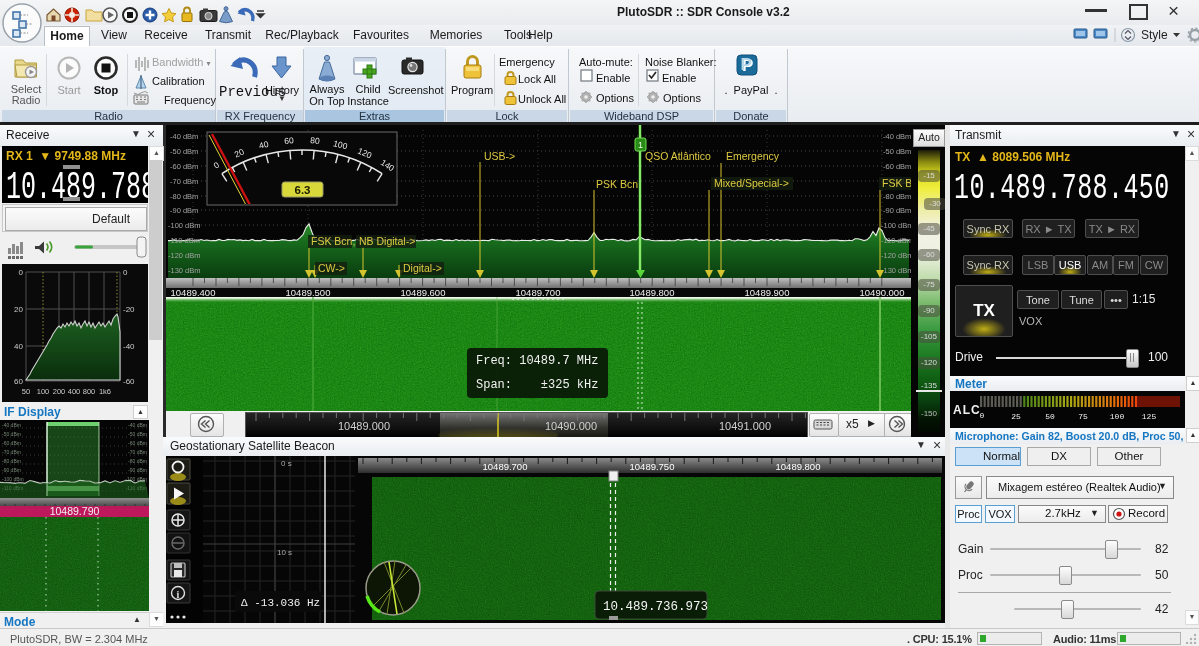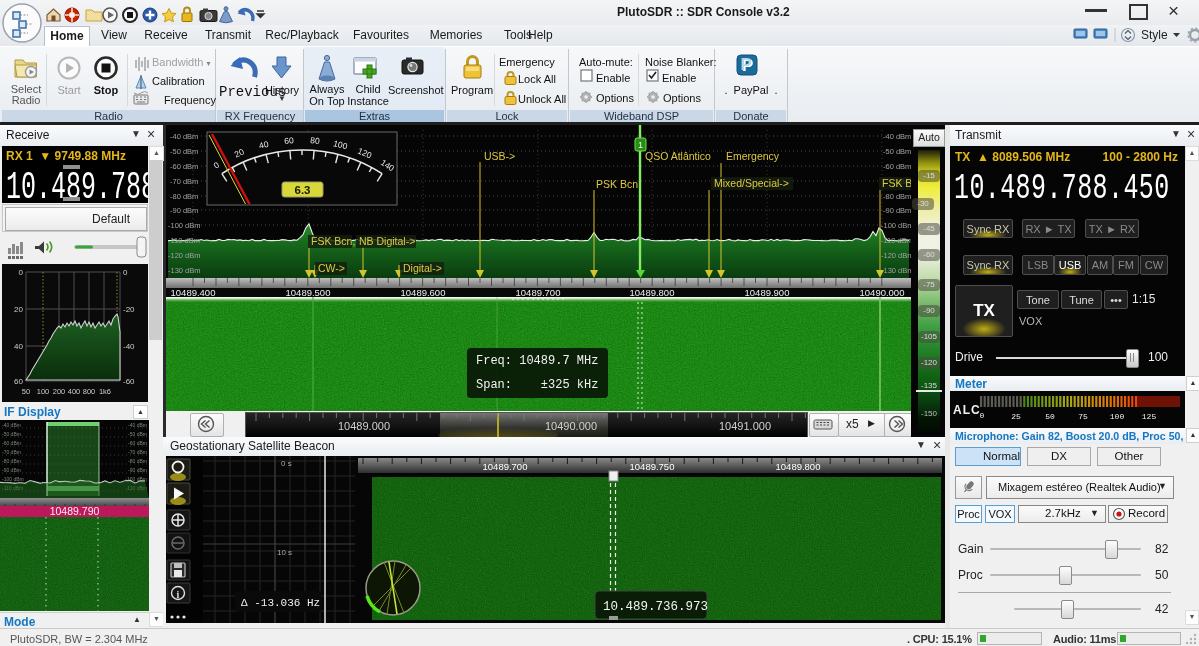--- a/index.html
+++ b/index.html
@@ -815,21 +815,21 @@
 </div>
 
 <div class="abs" id="colorbar" style="left:911px;top:125px;width:34px;height:312px;background:#050505;">
   <div class="abs" style="left:2px;top:4px;width:30px;height:16px;background:linear-gradient(#fbfbfb,#dedede);border:1px solid #9a9a9a;font-size:10.5px;color:#222;text-align:center;line-height:15px;">Auto</div>
   <div class="abs" style="left:7px;top:25px;width:22px;height:282px;background:linear-gradient(to bottom,
     #1d1d0a 0px,#8a8a10 12px,#d8d820 24px,#f0ee3c 38px,#eeeda0 58px,#f2f2e4 80px,#eef2e2 103px,
     #c2dcae 128px,#74b868 155px,#3a9a40 180px,#1b7a20 208px,#106014 228px,#0a4410 248px,#062a08 262px,
     #041504 268px,#020a02 282px);"></div>
   <div class="abs" style="left:5px;top:265px;width:26px;height:2px;background:#e8e8e8;"></div>
 <div class="abs" style="left:7px;top:45px;width:22px;height:12px;background:rgba(75,75,62,0.55);border-radius:4px;font-size:8px;color:#dcdcdc;text-align:center;line-height:12px;">-15</div>
-<div class="abs" style="left:1px;top:73px;width:22px;height:12px;background:rgba(75,75,62,0.55);border-radius:4px;font-size:8px;color:#dcdcdc;text-align:center;line-height:12px;">-30</div>
+<div class="abs" style="left:13px;top:73px;width:22px;height:12px;background:rgba(75,75,62,0.55);border-radius:4px;font-size:8px;color:#dcdcdc;text-align:center;line-height:12px;">-30</div>
 <div class="abs" style="left:7px;top:98px;width:22px;height:12px;background:rgba(75,75,62,0.55);border-radius:4px;font-size:8px;color:#dcdcdc;text-align:center;line-height:12px;">-45</div>
 <div class="abs" style="left:7px;top:124px;width:22px;height:12px;background:rgba(75,75,62,0.55);border-radius:4px;font-size:8px;color:#dcdcdc;text-align:center;line-height:12px;">-60</div>
 <div class="abs" style="left:7px;top:154px;width:22px;height:12px;background:rgba(75,75,62,0.55);border-radius:4px;font-size:8px;color:#dcdcdc;text-align:center;line-height:12px;">-75</div>
 <div class="abs" style="left:7px;top:180px;width:22px;height:12px;background:rgba(75,75,62,0.55);border-radius:4px;font-size:8px;color:#dcdcdc;text-align:center;line-height:12px;">-90</div>
 <div class="abs" style="left:7px;top:206px;width:22px;height:12px;background:rgba(75,75,62,0.55);border-radius:4px;font-size:8px;color:#dcdcdc;text-align:center;line-height:12px;">-105</div>
 <div class="abs" style="left:7px;top:232px;width:22px;height:12px;background:rgba(75,75,62,0.55);border-radius:4px;font-size:8px;color:#dcdcdc;text-align:center;line-height:12px;">-120</div>
 <div class="abs" style="left:7px;top:256px;width:22px;font-size:8px;color:#dcdcdc;text-align:center;">-135</div>
 <div class="abs" style="left:7px;top:284px;width:22px;font-size:8px;color:#bcbcbc;text-align:center;">-150</div>
 </div>
 <div class="abs" style="left:945px;top:125px;width:5px;height:503px;background:#e8e8e8;"></div>
@@ -995,21 +995,20 @@
     <span style="position:absolute;left:237px;top:1px;font-size:14px;color:#333;">×</span>
   </div>
 
   <div class="abs" style="left:235px;top:21px;width:13px;height:477px;background:#f0f0f0;">
     <div class="abs" style="left:0;top:0;width:12px;height:13px;background:#fdfdfd;border:1px solid #dcdcdc;font-size:7px;color:#555;text-align:center;line-height:12px;">▲</div>
     <div class="abs" style="left:0;top:464px;width:12px;height:13px;background:#fdfdfd;border:1px solid #dcdcdc;font-size:7px;color:#555;text-align:center;line-height:12px;">▼</div>
   </div>
 
   <div class="abs" style="left:0;top:21px;width:235px;height:230px;background:#050505;">
     <div class="abs" style="left:5px;top:4px;font-size:12px;font-weight:bold;color:#e3b619;">TX&nbsp; ▲ 8089.506 MHz</div>
-    <div class="abs" style="left:0px;top:4px;width:228px;text-align:right;font-size:12px;font-weight:bold;color:#e3b619;">100 - 2800 Hz</div>
     <div class="abs mono" style="left:4px;top:22px;font-size:25px;color:#fff;white-space:nowrap;transform:scaleY(1.45);transform-origin:0 0;letter-spacing:0.4px;">10.489.788.450</div>
     <div class="abs txbtn" style="left:13px;top:73px;width:48px;height:17px;">
           <span class="glow"></span>
           <span class="t" style="color:#c8c8b0;">Sync RX</span>
         </div>
     <div class="abs txbtn" style="left:72px;top:73px;width:51px;height:17px;">
           <span class="t">RX ► TX</span>
         </div>
     <div class="abs txbtn" style="left:135px;top:73px;width:52px;height:17px;">
           <span class="t">TX ► RX</span>

